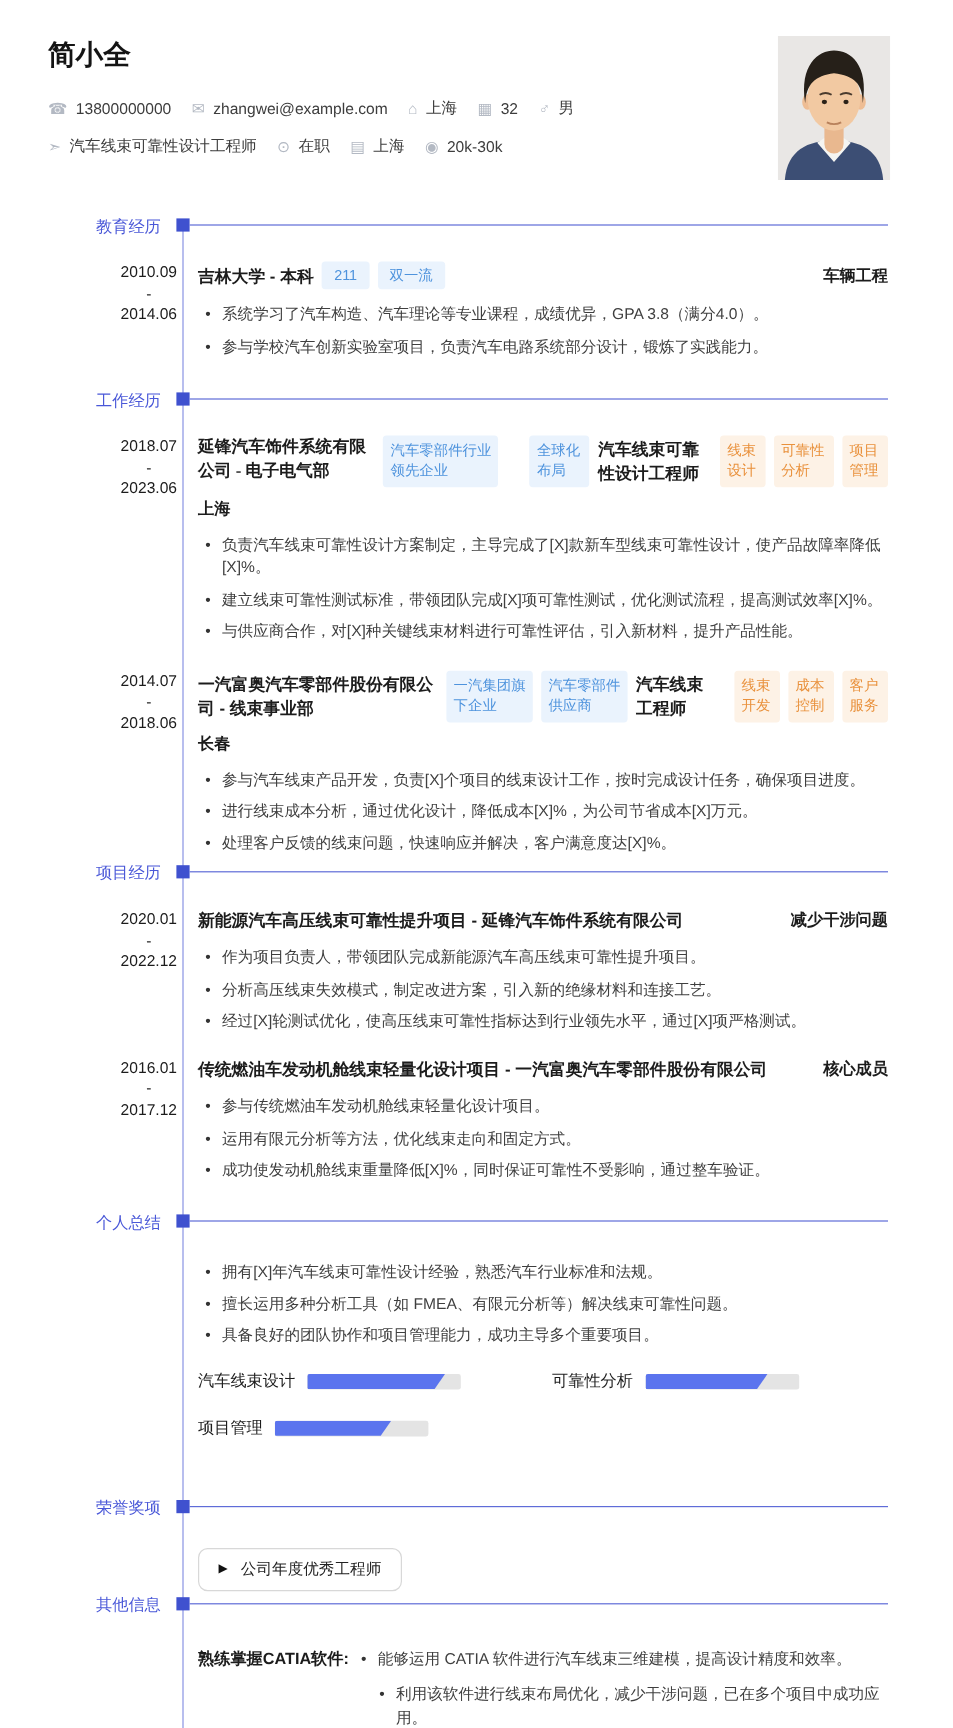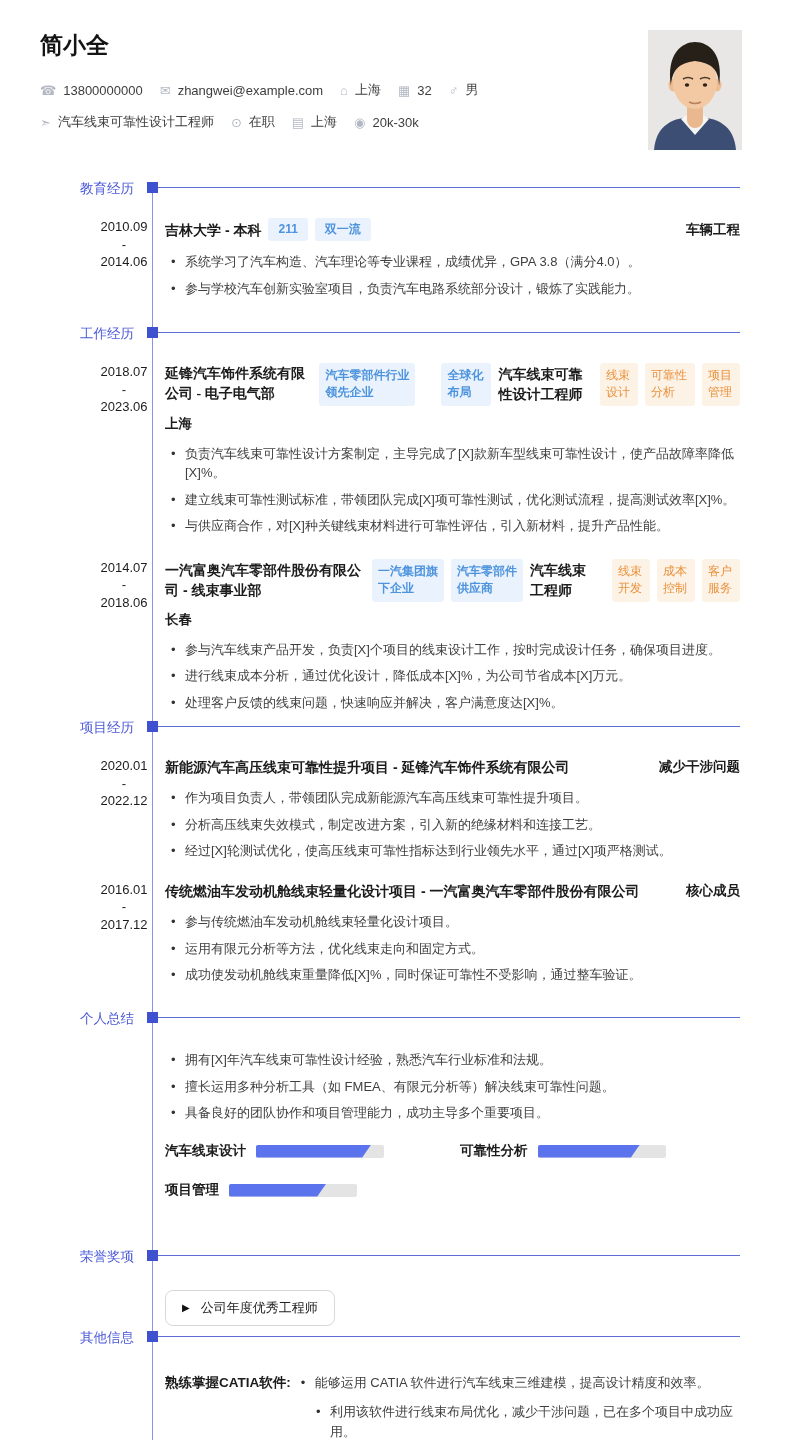--- a/index.html
+++ b/index.html
@@ -42,42 +42,42 @@
   .entry-body { flex: 1; padding-left: 13px; min-width: 0; }
 
   
   .head-row { display: flex; align-items: center; gap: 7px; }
   .bold14 { font-size: 14px; font-weight: 700; color: #1c1c1c; line-height: 1.45; }
   .right-auto { margin-left: auto; font-size: 13.5px; font-weight: 700; color: #1c1c1c; white-space: nowrap; text-align: center; }
   .location { font-size: 13.5px; font-weight: 700; color: #1c1c1c; margin-top: 9px; }
 
   
   .tag { border-radius: 3px; font-size: 12px; line-height: 1.45; flex: none; }
-  .tag-blue { background: #eaf3fd; color: #4e93dd; padding: 4px 6px; font-weight: bold; }
+  .tag-blue { background: #eaf3fd; color: #4e93dd; padding: 4px 6px; }
   .tag-blue.edu { padding: 3px 10px; }
   .tag-orange { background: #fdf2e6; color: #e9913c; padding: 4px 6px; }
   .bt-96 { width: 96px; } .bt-50 { width: 50px; margin-left: 19px; } .bt-72 { width: 72px; }
   .ot-38 { width: 38px; } .ot-50 { width: 50px; }
   .comp1 { width: 156px; font-family: Liberation Serif, serif; } .comp2 { width: 200px; }
   .pos1 { width: 100px; } .pos2 { width: 60px; }
   .ml-auto { margin-left: auto; }
 
   
   .bullets { margin-top: 11px; }
   .bullet { display: flex; font-size: 13px; color: #3f3f3f; line-height: 1.5; margin-bottom: 7px; }
   .bullet .dot { width: 20px; flex: none; padding-left: 6px; color: #333; }
   .bullet .btxt { flex: 1; }
 
   .job { margin-bottom: 16px; }
   .proj { margin-bottom: 13px; }
 
   
   .skills-grid { display: grid; grid-template-columns: 295px 1fr; row-gap: 21px; }
   .skill { display: flex; align-items: center; gap: 10px; }
-  .skill-name { font-size: 13.5px; font-weight: 700; color: #1c1c1c; white-space: nowrap; }
+  .skill-name { font-size: 13.5px; font-weight: 400; color: #1c1c1c; white-space: nowrap; }
   .track { width: 128px; height: 13px; background: #e4e4e4; border-radius: 2px; position: relative; overflow: hidden; flex: none; }
   .fill { position: absolute; left: 0; top: 0; height: 100%; background: #5b74ee;
           clip-path: polygon(0 0, 100% 0, calc(100% - 9px) 100%, 0 100%); }
 
   
   .honor-pill { display: inline-flex; align-items: center; gap: 11px; border: 1px solid #d8d8d8; border-radius: 8px; padding: 8px 16px; font-size: 13px; color: #222; background: #fff; cursor: pointer; }
   .honor-pill .tri { font-size: 10px; color: #111; line-height: 1; }
 
   
   .other-row1 { display: flex; align-items: flex-start; }

